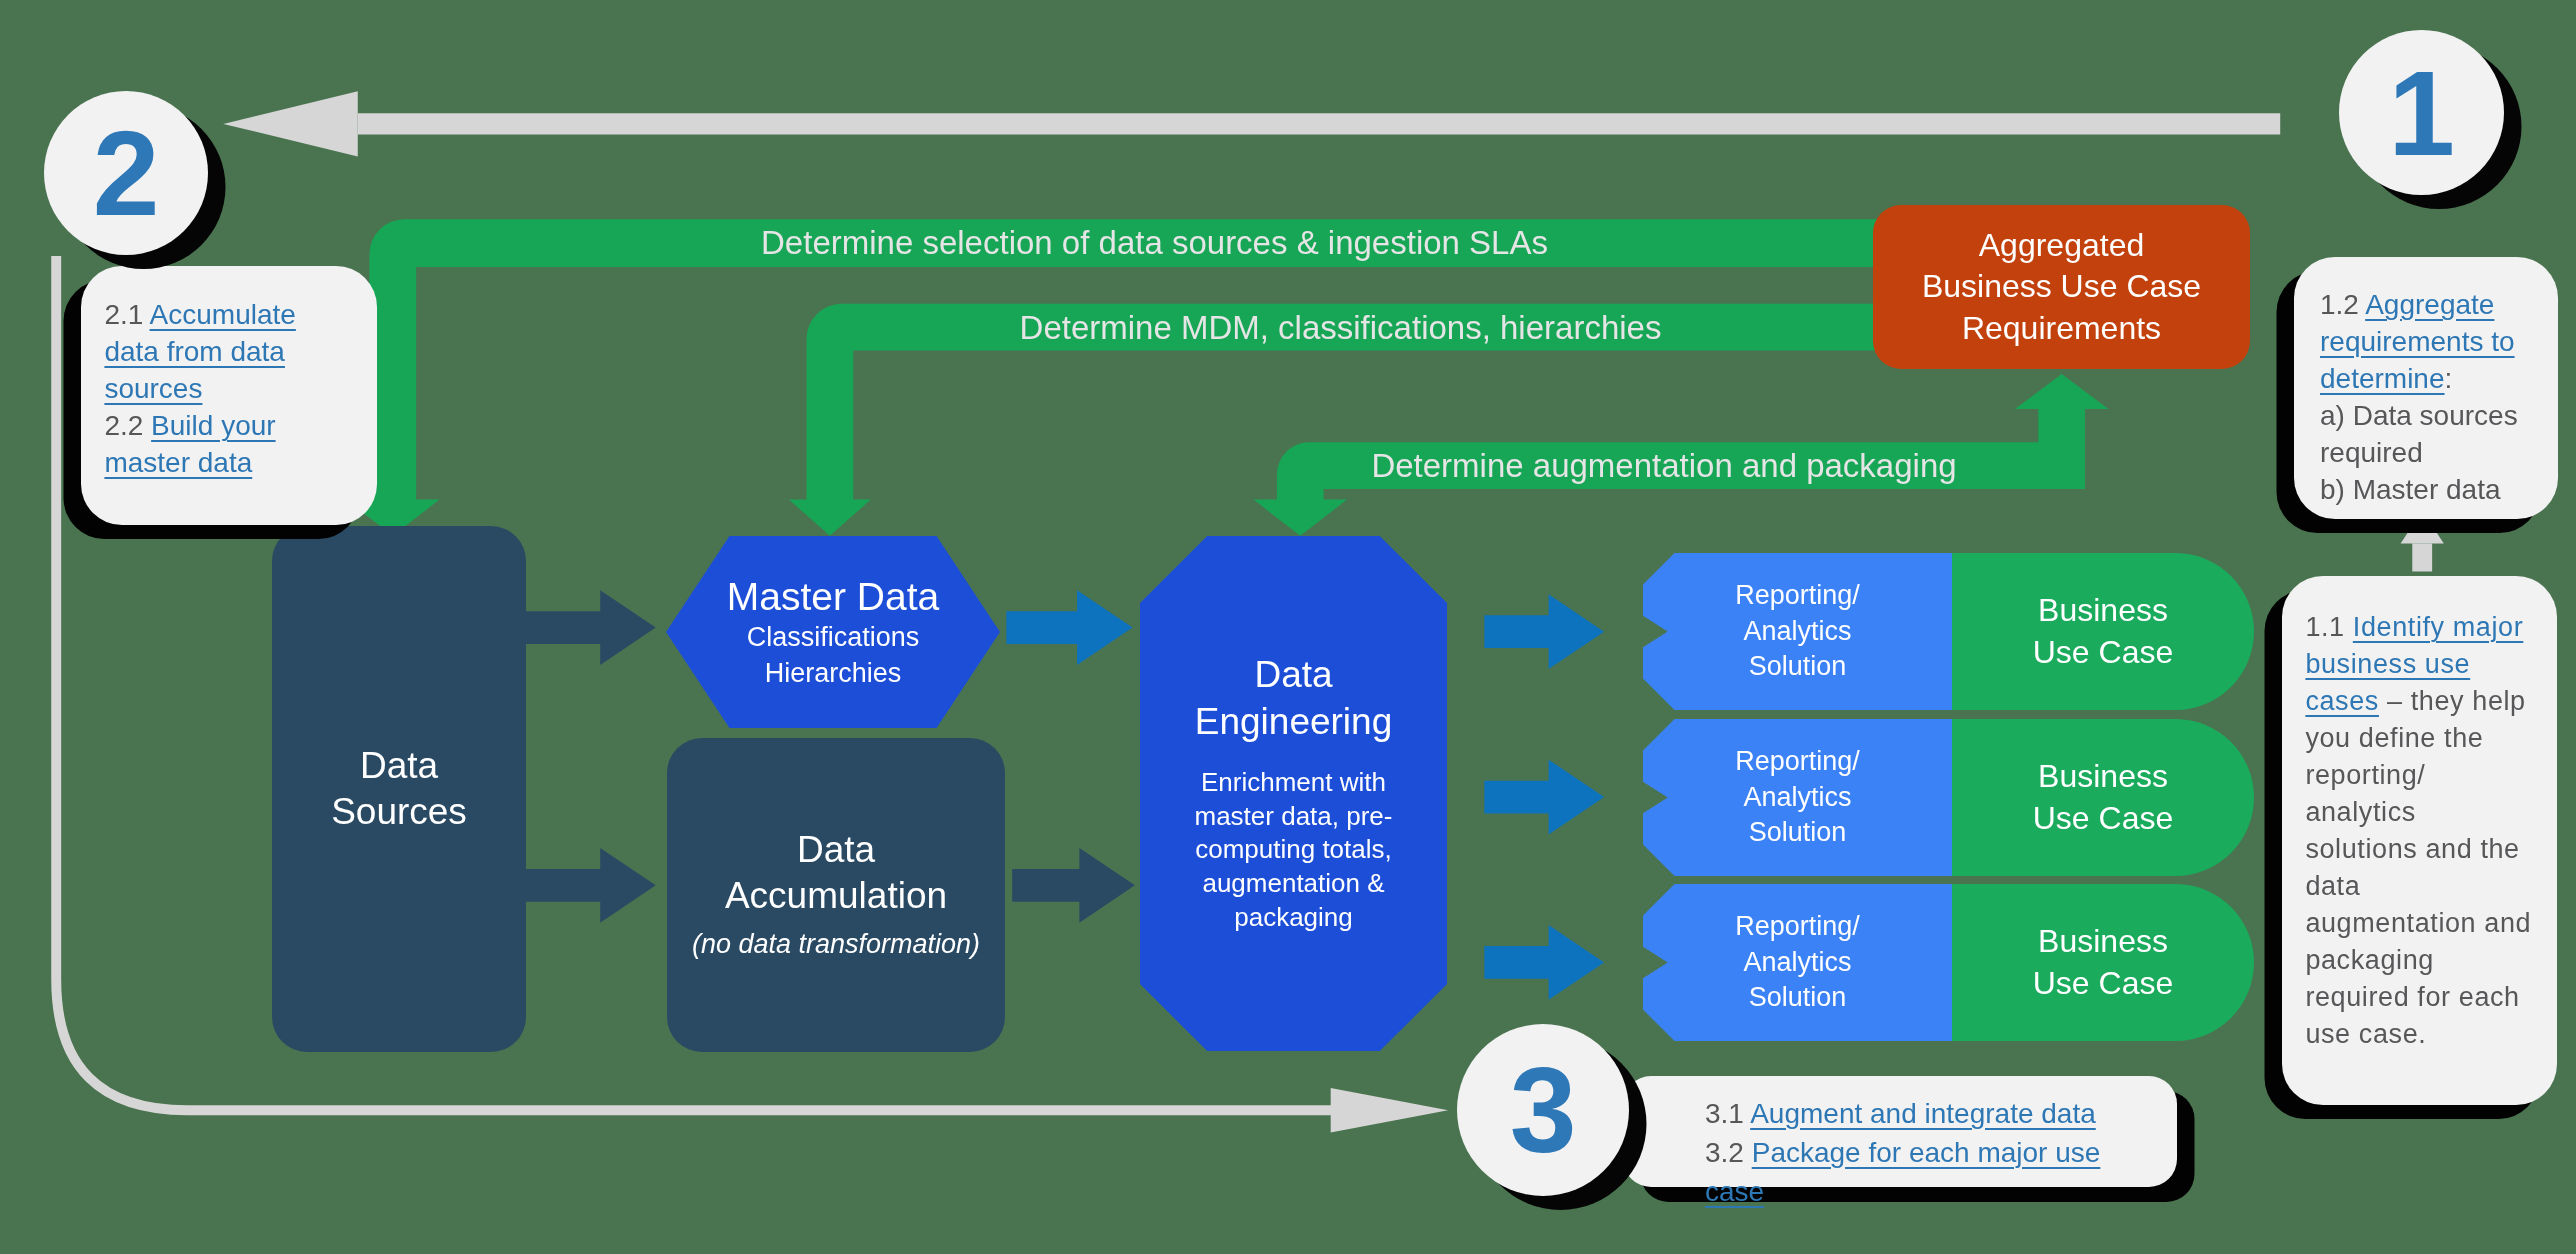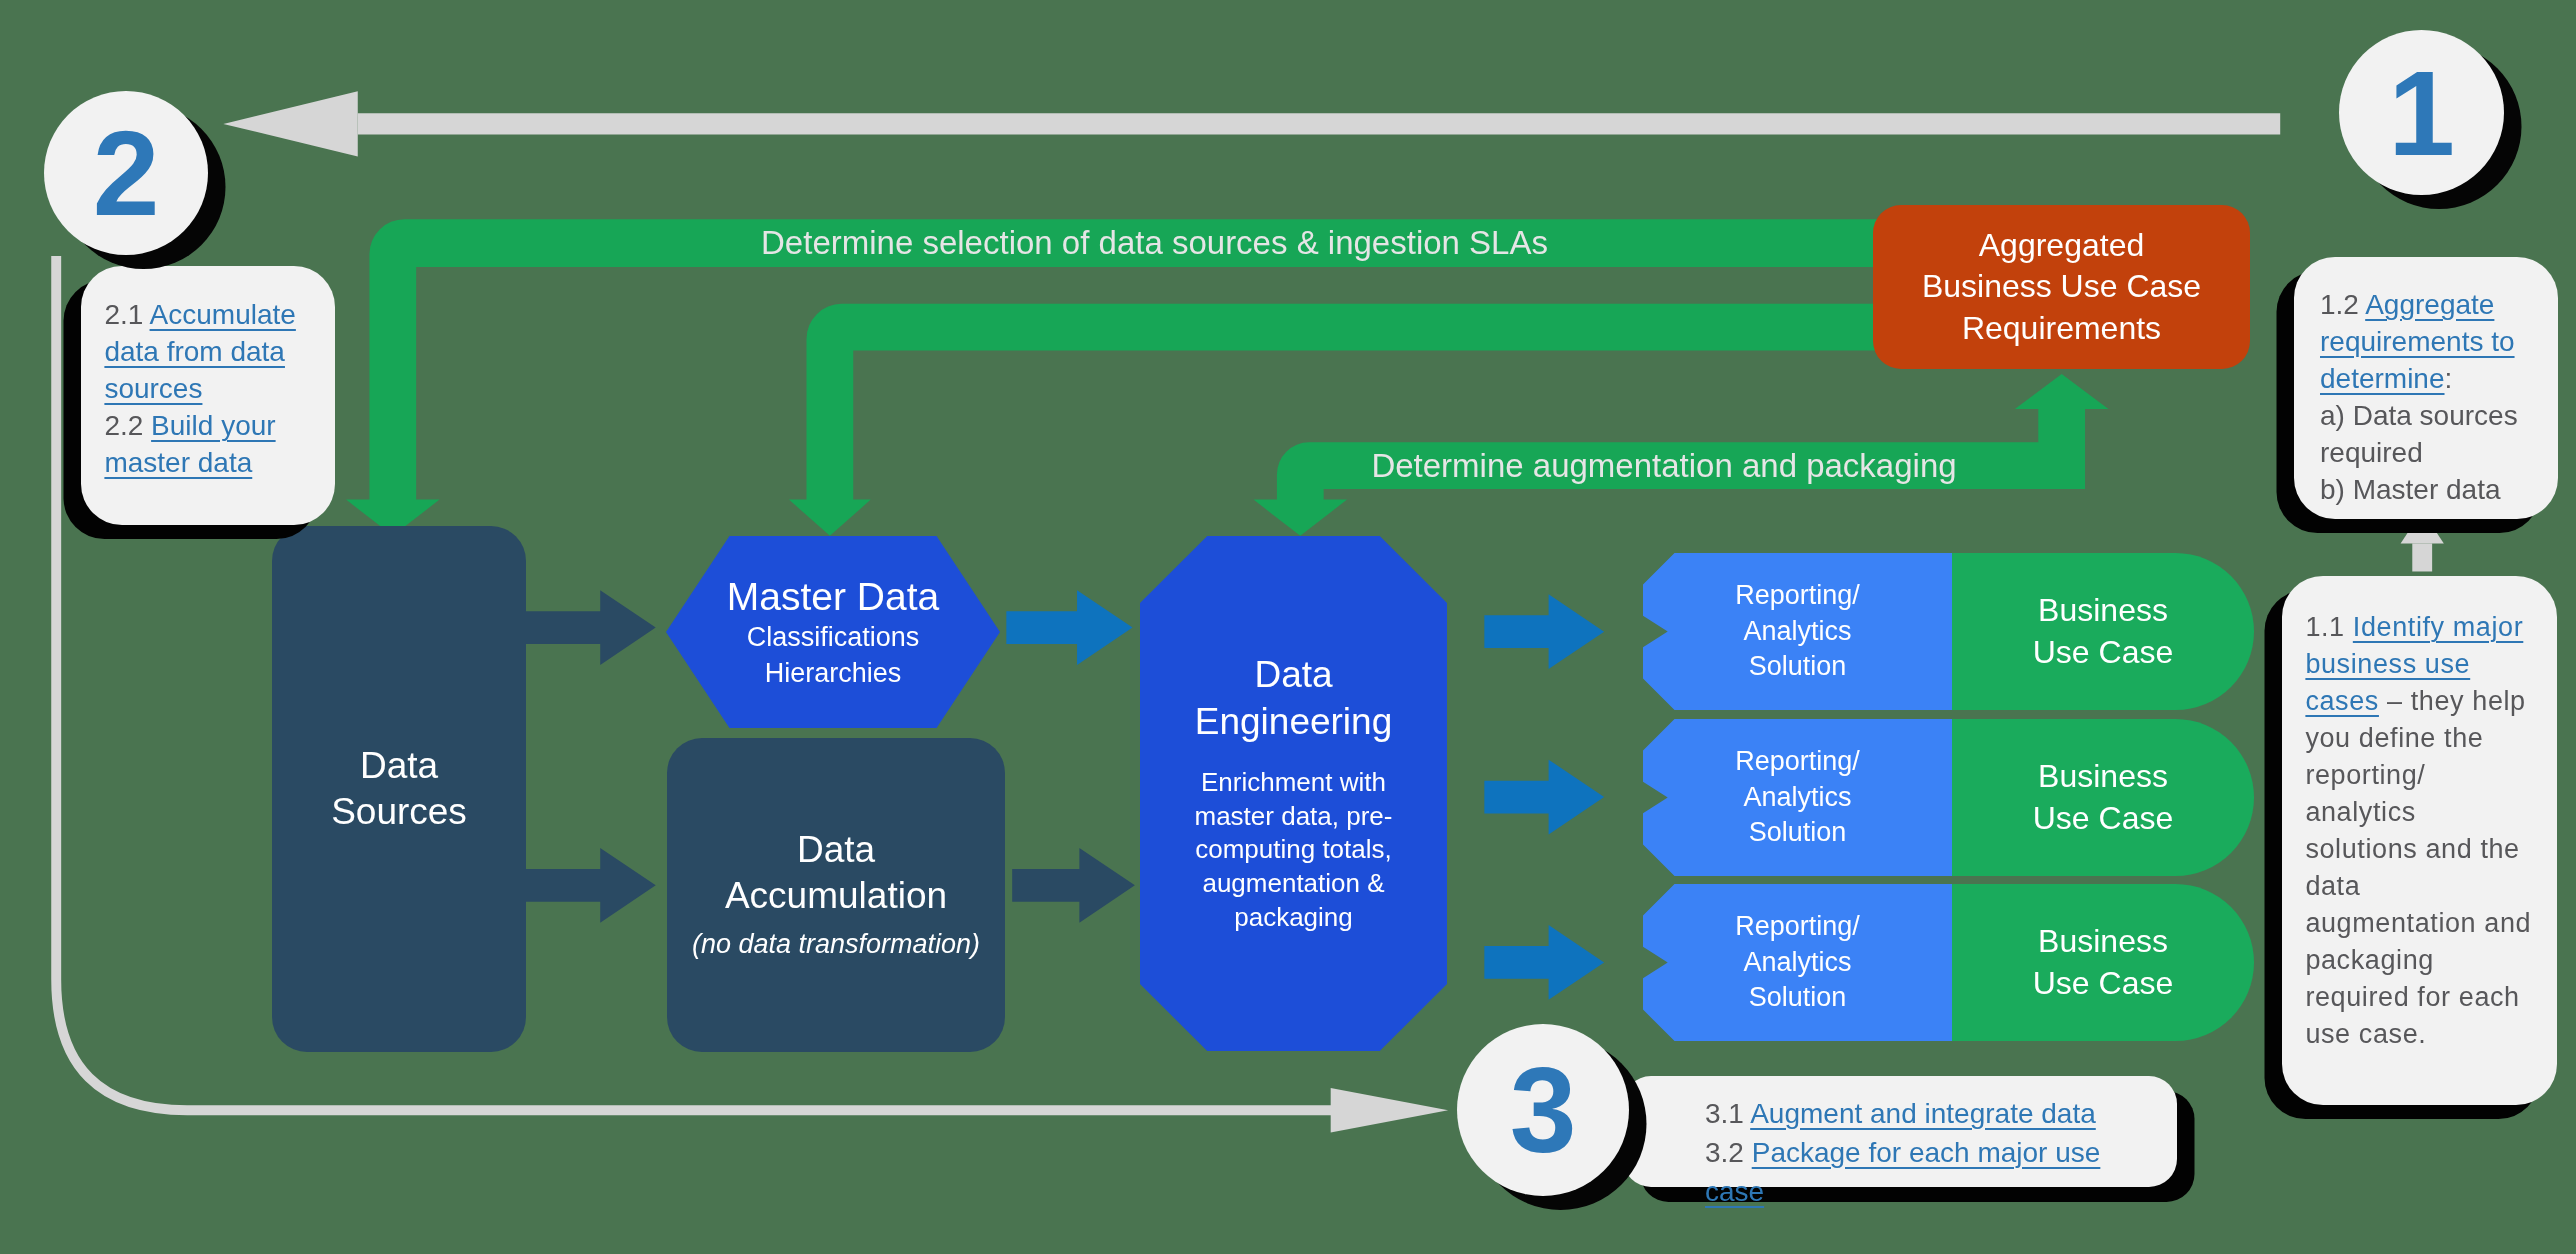--- a/index.html
+++ b/index.html
@@ -81,20 +81,21 @@
     <path fill="#0E73BE" d="M1722 1046 L1843 1046 L1843 1010 L1938 1074 L1843 1138 L1843 1102 L1722 1102 Z"></path>
 
     <path fill="#2A4A63" d="M1732 1487 L1847 1487 L1847 1451 L1942 1515 L1847 1579 L1847 1543 L1732 1543 Z"></path>
 
     <path fill="#0E73BE" d="M2540 1053 L2650 1053 L2650 1017 L2745 1081 L2650 1145 L2650 1109 L2540 1109 Z"></path>
     <path fill="#0E73BE" d="M2540 1336 L2650 1336 L2650 1300 L2745 1364 L2650 1428 L2650 1392 L2540 1392 Z"></path>
     <path fill="#0E73BE" d="M2540 1619 L2650 1619 L2650 1583 L2745 1647 L2650 1711 L2650 1675 L2540 1675 Z"></path>
   </svg>
 
   <div class="abs alabel" style="left:731px;top:219px;width:847px;height:48px;">Determine selection of data sources &amp; ingestion SLAs</div>
+  <div class="abs alabel" style="left:1019px;top:304px;width:643px;height:47px;">Determine MDM, classifications, hierarchies</div>
   <div class="abs alabel" style="left:1372px;top:442px;width:584px;height:47px;">Determine augmentation and packaging</div>
 
   <div class="abs node green" style="left:1873px;top:205px;width:377px;height:164px;border-radius:28px;">
     <div class="t-m">Aggregated</div>
     <div class="t-m">Business Use Case</div>
     <div class="t-m">Requirements</div>
   </div>
 
   <div class="abs node navy rounded" style="left:272px;top:526px;width:254px;height:526px;">
     <div class="t-l">Data</div>
@@ -147,21 +148,21 @@
   <div class="abs node teal tealtag" style="left:1643px;top:884px;width:309px;height:157px;">
     <div class="t-s">Reporting/</div>
     <div class="t-s">Analytics</div>
     <div class="t-s">Solution</div>
   </div>
   <div class="abs node buc" style="left:1952px;top:884px;width:302px;height:157px;background:#1AAB5C;">
     <div class="t-m">Business</div>
     <div class="t-m">Use Case</div>
   </div>
 
-  <div class="abs callout" style="left:81px;top:266px;width:254px;height:259px;padding:30px 23.4px;box-sizing:border-box;">
+  <div class="abs callout" style="left:81px;top:266px;width:296px;height:259px;padding:30px 23.4px;box-sizing:border-box;">
     <p>
       <span class="num">2.1 </span><span class="link">Accumulate data from data sources</span>
     </p>
     <p>
       <span class="num">2.2 </span><span class="link">Build your master data</span>
     </p>
   </div>
 
   <div class="abs callout" style="left:2294px;top:257px;width:264px;height:262px;padding:29px 26px;box-sizing:border-box;">
     <p>

